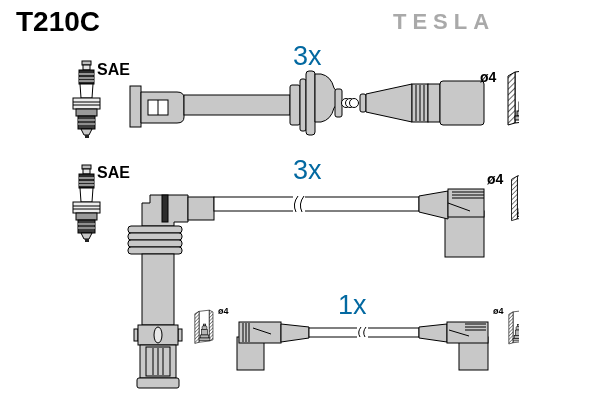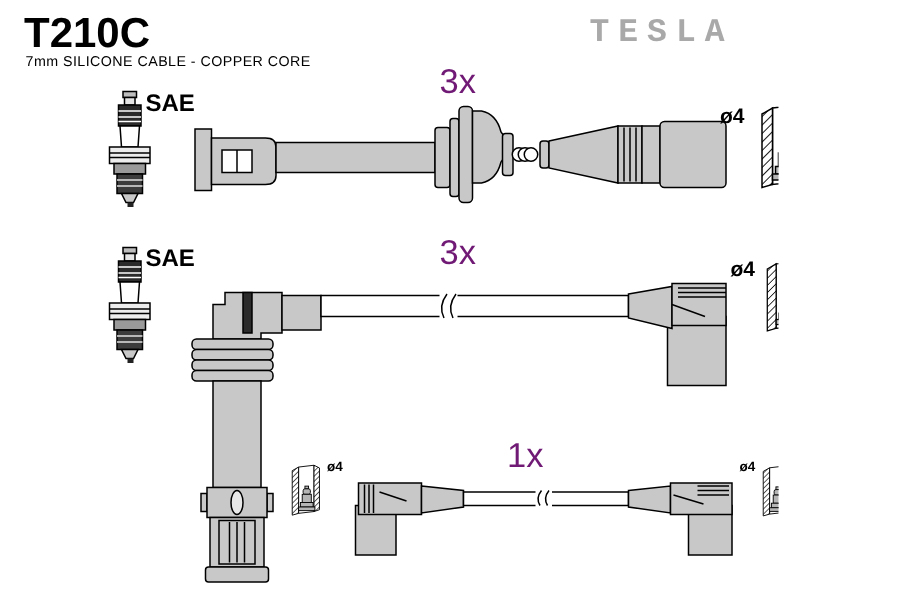--- a/index.html
+++ b/index.html
@@ -11,41 +11,40 @@
   }
   html,body{margin:0;padding:0;background:#fff;}
   .page{
     position:relative;width:519px;height:400px;background:var(--background);
     font-family:"Liberation Sans",sans-serif;color:var(--text);overflow:hidden;
   }
   .abs{position:absolute;}
   .part-number{left:16px;top:6px;font-size:28px;font-weight:bold;letter-spacing:0px;}
   .subtitle{left:17px;top:36px;font-size:9.5px;letter-spacing:0.3px;}
   .brand{left:393px;top:9px;font-size:22px;font-weight:bold;
-         font-family:Liberation Mono, monospace;color:var(--brand-gray);letter-spacing:6px;}
+         font-family:Liberation Sans, sans-serif;color:var(--brand-gray);letter-spacing:6px;}
   .sae{font-size:16px;font-weight:bold;}
-  .qty{font-size:23px;color:#701a75;}
+  .qty{font-size:27px;color:#0369a1;}
   .dia{font-size:14px;font-weight:bold;}
   .dia-sm{font-size:9px;font-weight:bold;}
   svg{display:block;overflow:visible;}
   .boot{fill:var(--boot-fill);stroke:var(--outline);stroke-width:1;}
   .dark{fill:#2b2b2b;stroke:var(--outline);stroke-width:1;}
   .wht{fill:#ffffff;stroke:var(--outline);stroke-width:1;}
   .pin{fill:#b5b5b5;stroke:var(--outline);stroke-width:1;}
   .ln{stroke:var(--outline);stroke-width:1;fill:none;}
   .wl{stroke:#ffffff;stroke-width:1;fill:none;}
   .gl{stroke:#e0e0e0;stroke-width:1;fill:none;}
 </style>
 </head>
 <body>
 
 <div class="page">
 
   <div class="abs part-number">T210C</div>
-  <div class="abs subtitle">7mm SILICONE CABLE - COPPER CORE</div>
   <div class="abs brand">TESLA</div>
 
   <svg class="abs" style="left:68px;top:60px" width="40" height="78" viewBox="0 0 40 78">
     <rect x="14" y="1" width="9" height="4" fill="#bdbdbd" stroke="#000"></rect>
     <rect x="15" y="5" width="7" height="5" fill="#e5e5e5" stroke="#000"></rect>
     <rect x="11" y="10" width="15" height="14" class="dark"></rect>
     <line x1="11" y1="14" x2="26" y2="14" class="wl"></line>
     <line x1="11" y1="18" x2="26" y2="18" class="wl"></line>
     <line x1="11" y1="21" x2="26" y2="21" class="wl"></line>
     <polygon points="12,24 25,24 24,38 13,38" class="wht"></polygon>

